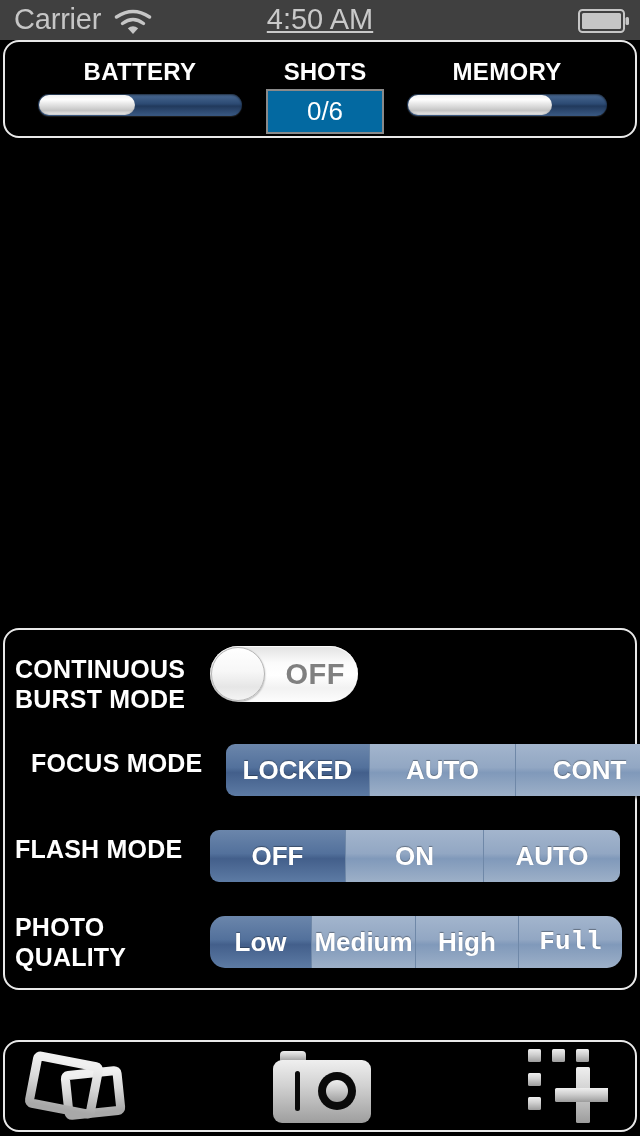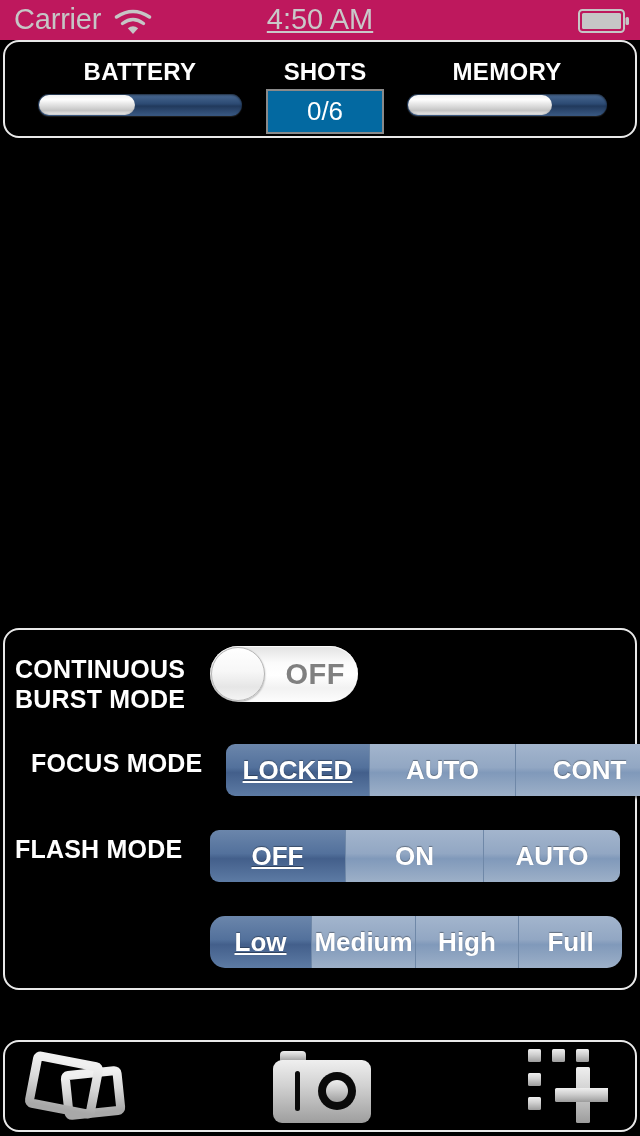--- a/index.html
+++ b/index.html
@@ -7,21 +7,21 @@
     width:640px; height:1136px;
     background:#000;
     font-family:"Liberation Sans", sans-serif;
     overflow:hidden;
   }
   #app { position:relative; width:640px; height:1136px; background:#000; }
 
   
   .statusbar{
     position:absolute; left:0; top:0; width:640px; height:40px;
-    background:#be185d; color:#b9b9b9;
+    background:#404040; color:#b9b9b9;
   }
   .sb-carrier{
     position:absolute; left:14px; top:3px;
     font-size:29px; font-weight:400; letter-spacing:-0.2px; color:#c6c6c6;
   }
   .sb-wifi{ position:absolute; left:113px; top:9px; width:40px; height:26px; }
   .sb-time{
     position:absolute; left:0; top:3px; width:640px; text-align:center;
     font-size:29px; font-weight:500; color:#c9c9c9;text-decoration:underline;
   }
@@ -108,21 +108,20 @@
   .seg-item{
     flex:0 0 auto; height:52px; line-height:52px; text-align:center;
     color:#fff; font-size:26px; font-weight:bold;
     background:linear-gradient(to bottom,#a3b5cd 0%,#92a7c3 45%,#8099ba 55%,#9db0c8 100%);
     border-right:1px solid #6f88a8;
     text-shadow:0 -1px 1px rgba(0,0,0,0.35);
   }
   .seg-item:last-child{ border-right:none; }
   .seg-item.selected{
     background:linear-gradient(to bottom,#6b86ab 0%,#53719c 45%,#435f8b 55%,#5d7ba4 100%);
-    text-decoration:underline;
   }
   .seg-item.qual{ font-weight:bold; font-size:26px; }
 
   #rowFocus{ top:106px; height:60px;margin-left:16px; }
   #focusLabel{ left:10px; top:12px; width:186px; }
   #focusSeg{ left:205px; top:8px; }
 
   #rowFlash{ top:192px; height:60px; }
   #flashLabel{ left:10px; top:12px; width:186px; }
   #flashSeg{ left:205px; top:8px; }
@@ -218,25 +217,29 @@
     <div class="row" id="rowFlash">
       <div class="row-label" id="flashLabel">FLASH MODE</div>
       <div class="seg" id="flashSeg">
           <div class="seg-item selected" style="width: 136px;">OFF</div>
           <div class="seg-item" style="width: 138px;">ON</div>
           <div class="seg-item" style="width: 136px;">AUTO</div>
         </div>
     </div>
 
     <div class="row" id="rowQuality">
+      <div class="row-label" id="qualityLabel">
+        <div>PHOTO</div>
+        <div>QUALITY</div>
+      </div>
       <div class="seg" id="qualitySeg">
           <div class="seg-item selected qual" style="width: 102px;">Low</div>
           <div class="seg-item qual" style="width: 104px;">Medium</div>
           <div class="seg-item qual" style="width: 103px;">High</div>
-          <div class="seg-item qual" style="width: 103px;">Full</div>
+          <div class="seg-item qual" style="width: 103px; font-family: Liberation Mono, monospace;">Full</div>
         </div>
     </div>
   </div>
 
   <div class="panel" id="toolbar">
 
     <div class="tb-btn" id="tbGallery">
       <span>
         <svg width="120" height="78" viewBox="0 0 120 78">
           <defs>

